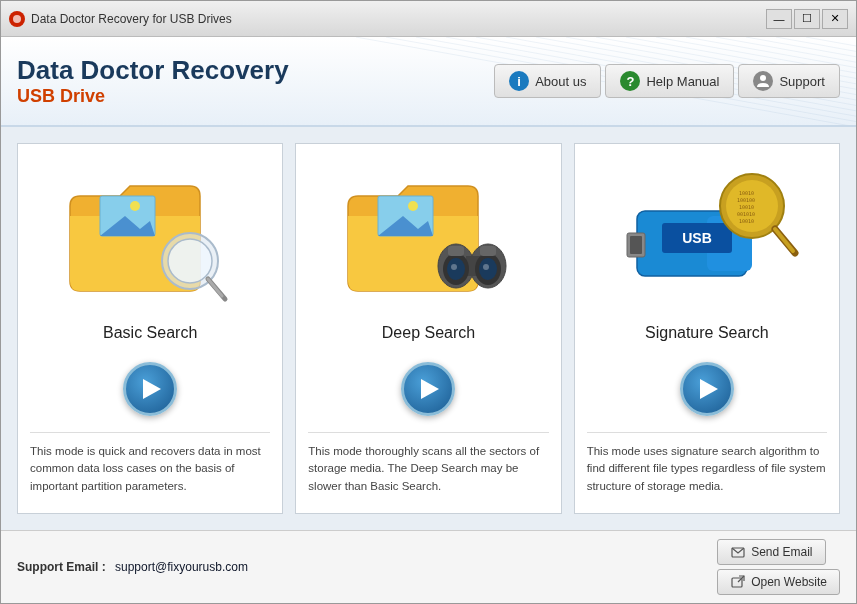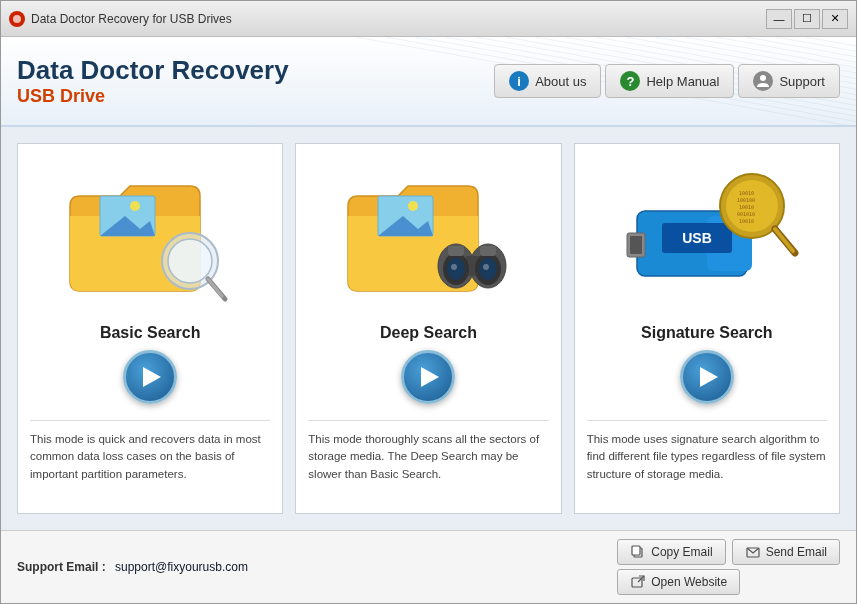--- a/index.html
+++ b/index.html
@@ -136,23 +136,23 @@
       width: 200px;
       height: 160px;
       display: flex;
       align-items: center;
       justify-content: center;
       margin-bottom: 8px;
     }
 
     .card-title {
       font-size: 16px;
-      font-weight: bold;
+      font-weight: normal;
       color: #222;
-      margin-bottom: 8px;
+      margin-bottom: 20px;
     }
 
     .play-btn {
       width: 54px;
       height: 54px;
       border-radius: 50%;
       background: radial-gradient(circle at 40% 35%, #4a9fd8, #1a5a90);
       border: 3px solid #8abcd8;
       display: flex;
       align-items: center;
@@ -428,29 +428,20 @@
     <div class="footer-row">
       <span class="footer-label">Support Email :</span>
       <a class="footer-link" href="#">support@fixyourusb.com</a>
     </div>
   </div>
 
   <div class="footer-btns">
     <div class="footer-btn-row">
       <button class="footer-action-btn">
         <span class="btn-icon">
-          <svg width="14" height="14" viewBox="0 0 14 14" xmlns="http://www.w3.org/2000/svg">
-            <rect x="3" y="3" width="8" height="9" rx="1" fill="none" stroke="#555" stroke-width="1.2"></rect>
-            <rect x="1" y="1" width="8" height="9" rx="1" fill="white" stroke="#555" stroke-width="1.2"></rect>
-          </svg>
-        </span>
-        <span>Copy Email</span>
-      </button>
-      <button class="footer-action-btn">
-        <span class="btn-icon">
           <svg width="14" height="12" viewBox="0 0 14 12" xmlns="http://www.w3.org/2000/svg">
             <rect x="1" y="2" width="12" height="9" rx="1" fill="none" stroke="#555" stroke-width="1.2"></rect>
             <polyline points="1,2 7,7 13,2" fill="none" stroke="#555" stroke-width="1.2"></polyline>
           </svg>
         </span>
         <span>Send Email</span>
       </button>
     </div>
     <div class="footer-btn-row">
       <button class="footer-action-btn">

